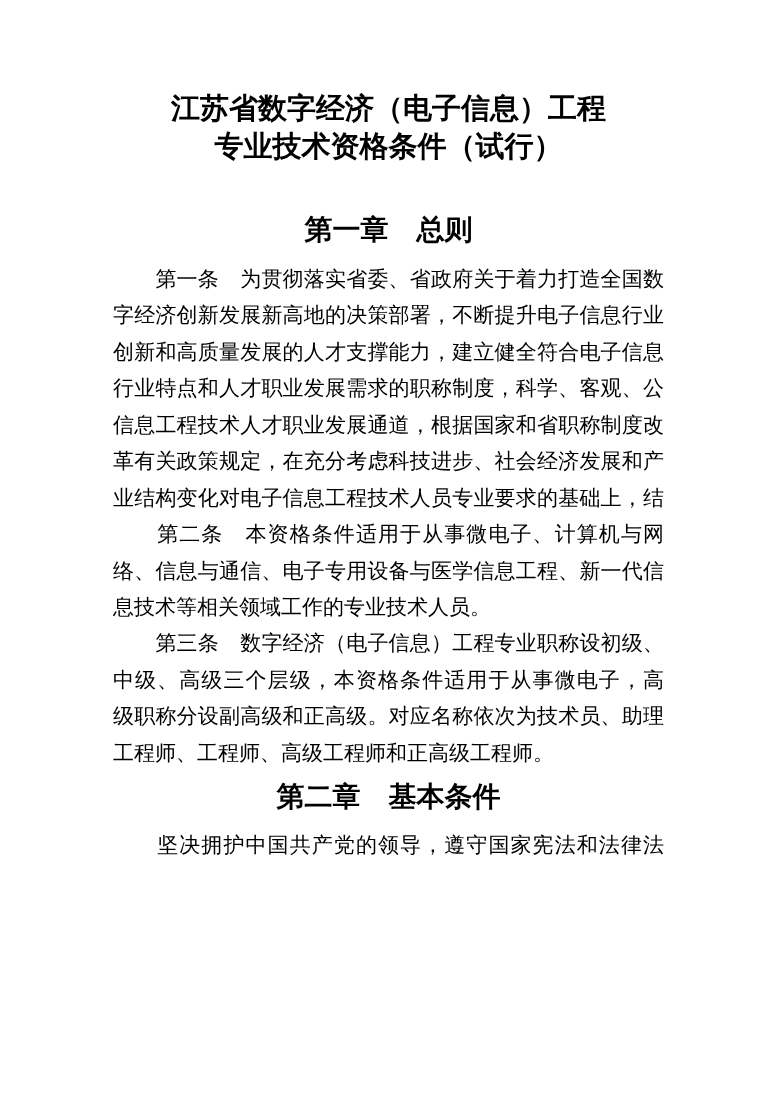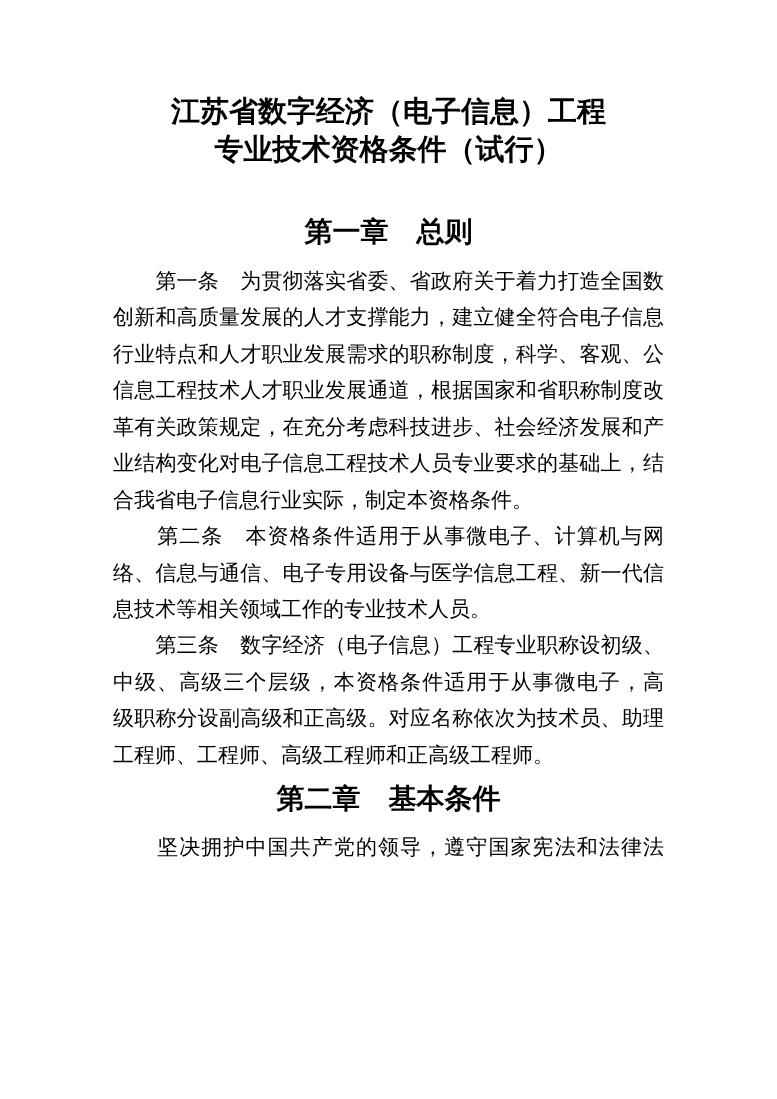--- a/index.html
+++ b/index.html
@@ -11,20 +11,21 @@
     position: relative;
     width: 777px;
     height: 1099px;
     background: #ffffff;
     color: #000000;
     font-family: "Liberation Sans", sans-serif;
     overflow: hidden;
   }
   .content {
     padding: 92px 113px 0 113px; 
+    font-family: Liberation Mono, monospace;
   }
   .doc-title .title-line {
     font-size: 29px;
     font-weight: 700;
     line-height: 38px;
     text-align: center;
   }
   .chapter {
     font-size: 28px;
     font-weight: 700;
@@ -53,26 +54,26 @@
 <div class="page" data-name="document-page">
   <div class="content" data-name="document-content">
     <div class="doc-title" data-name="document-title">
       <div class="title-line" data-name="title-line-1">江苏省数字经济（电子信息）工程</div>
       <div class="title-line" data-name="title-line-2">专业技术资格条件（试行）</div>
     </div>
     <div id="doc-body" data-name="document-body">
         <div class="chapter" data-name="chapter-heading-1">第一章　总则</div>
         <div class="para" data-name="paragraph">
           <div class="bline jst" data-name="document-line">　　第一条　为贯彻落实省委、省政府关于着力打造全国数</div>
+          <div class="bline jst" data-name="document-line">字经济创新发展新高地的决策部署，不断提升电子信息行业</div>
           <div class="bline jst" data-name="document-line">创新和高质量发展的人才支撑能力，建立健全符合电子信息</div>
           <div class="bline jst" data-name="document-line">行业特点和人才职业发展需求的职称制度，科学、客观、公</div>
           <div class="bline jst" data-name="document-line">信息工程技术人才职业发展通道，根据国家和省职称制度改</div>
           <div class="bline jst" data-name="document-line">革有关政策规定，在充分考虑科技进步、社会经济发展和产</div>
           <div class="bline jst" data-name="document-line">业结构变化对电子信息工程技术人员专业要求的基础上，结</div>
-          <div class="bline" data-name="document-line">合我省电子信息行业实际，制定本资格条件。</div>
         </div>
         <div class="para" data-name="paragraph">
           <div class="bline jst" data-name="document-line">　　第二条　本资格条件适用于从事微电子、计算机与网</div>
           <div class="bline jst" data-name="document-line">络、信息与通信、电子专用设备与医学信息工程、新一代信</div>
           <div class="bline" data-name="document-line">息技术等相关领域工作的专业技术人员。</div>
         </div>
         <div class="para" data-name="paragraph">
           <div class="bline jst" data-name="document-line">　　第三条　数字经济（电子信息）工程专业职称设初级、</div>
           <div class="bline jst" data-name="document-line">中级、高级三个层级，本资格条件适用于从事微电子，高</div>
           <div class="bline jst" data-name="document-line">级职称分设副高级和正高级。对应名称依次为技术员、助理</div>

